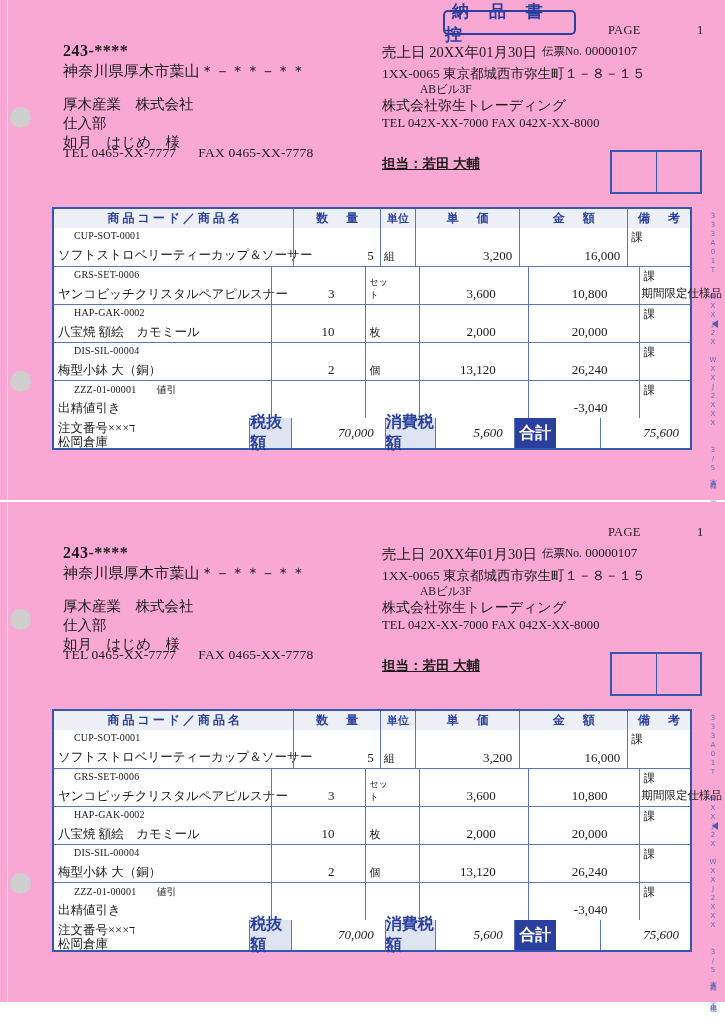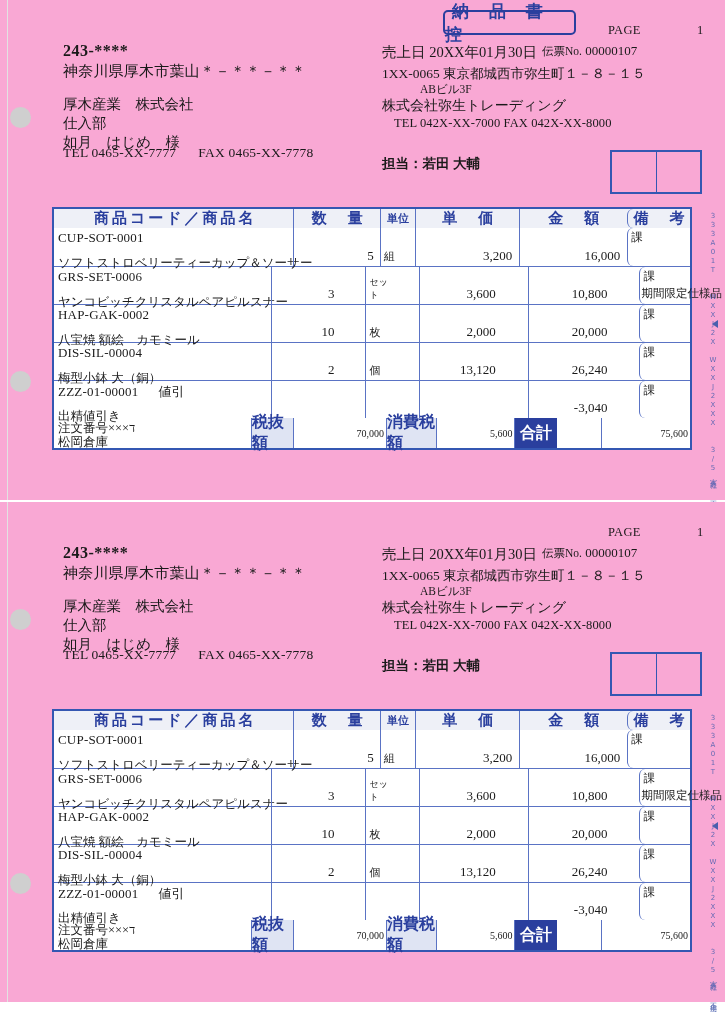--- a/index.html
+++ b/index.html
@@ -141,31 +141,32 @@
     font-family: Liberation Serif, serif;
   }
   .seller-name {
     position: absolute;
     left: 382px;
     top: 97px;
     font-size: 14px;
   }
   .seller-tel {
     position: absolute;
-    left: 394px;
+    left: 382px;
     top: 116px;
     font-size: 12.5px;
     letter-spacing: 0.1px;
   }
   .staff {
     position: absolute;
     left: 382px;
     top: 155px;
     font-size: 13.5px;
     font-weight: bold;
+    text-decoration: underline;
   }
 
   .stamp-box {
     position: absolute;
     left: 610px;
     top: 150px;
     width: 92px;
     height: 44px;
     border: 2px solid #3457b2;
     box-sizing: border-box;
@@ -194,56 +195,55 @@
   .tbl .row + .row { border-top: 1px solid #5a73c4; gap: 25px; }
 
   .c { box-sizing: border-box; position: relative; }
   .c + .c { border-left: 1px solid #5a73c4; }
 
   .c-name  { width: 244px; }
   .c-qty   { width: 88px; }
   .c-unit  { width: 36px; }
   .c-price { width: 106px; }
   .c-amt   { width: 110px; }
-  .c-note  { width: 64px; border-radius: 6px; }
+  .c-note  { width: 64px; }
 
   .hdr {
     background: #eef0f7;
     height: 19px;
   }
   .hdr .c {
     color: #2a3f9e;
-    font-size: 15px;
+    font-size: 12px;
     font-weight: bold;
     display: flex;
     align-items: center;
     justify-content: center;
     letter-spacing: 3px;
     text-indent: 3px;
     font-family: "DejaVu Serif", "Liberation Serif", serif;
   }
   .hdr .c-unit { letter-spacing: 0px; text-indent: 0; font-size: 11px; }
 
   .item { height: 38px; }
   .item .code {
     position: absolute;
-    left: 4px;
+    left: 20px;
     top: 2px;
-    font-size: 13px;
+    font-size: 10px;
     letter-spacing: 0.2px;
     white-space: nowrap;
   }
   .item .code .sp { display: inline-block; width: 20px; }
   .item .nm {
     position: absolute;
     left: 4px;
     top: 19px;
     font-size: 12.5px;
     white-space: nowrap;
-    margin-top: 8px;
   }
   .item .qty {
     position: absolute;
     right: 6px;
     bottom: 2px;
     font-size: 13px;
   }
   .item .un {
     position: absolute;
     left: 3px;
@@ -265,21 +265,21 @@
   }
   .item .nt2 {
     position: absolute;
     left: 1px;
     top: 19px;
     font-size: 11.5px;
     white-space: nowrap;
   }
 
   
-  .total { height: 30px; }
+  .total { height: 30px; justify-content: flex-end; }
   .t-memo { width: 244px; }
   .t-memo .m1 { position: absolute; left: 4px; top: 2px; font-size: 12.5px; }
   .t-memo .m2 { position: absolute; left: 4px; top: 16px; font-size: 12.5px; }
   .t-lbl {
     width: 52px;
     background: #dfe4f3;
     display: flex;
     align-items: center;
     justify-content: center;
     color: #2a3f9e;
@@ -288,22 +288,23 @@
   }
   .t-lbl.wide { width: 62px; }
   .t-lbl.solid {
     background: #2a3f9e;
     color: #ffffff;
   }
   .t-val {
     display: flex;
     align-items: center;
     justify-content: flex-end;
-    padding-right: 2px;
-    font-size: 10px;
+    padding-right: 11px;
+    font-size: 13px;
+    font-style: italic;
   }
   .t-val.v1 { width: 114px; }
   .t-val.v2 { width: 96px; }
   .t-val.v3 { width: 110px; margin-left: 44px; }
 
   
   .side-text {
     position: absolute;
     left: 699px;
     top: 212px;

